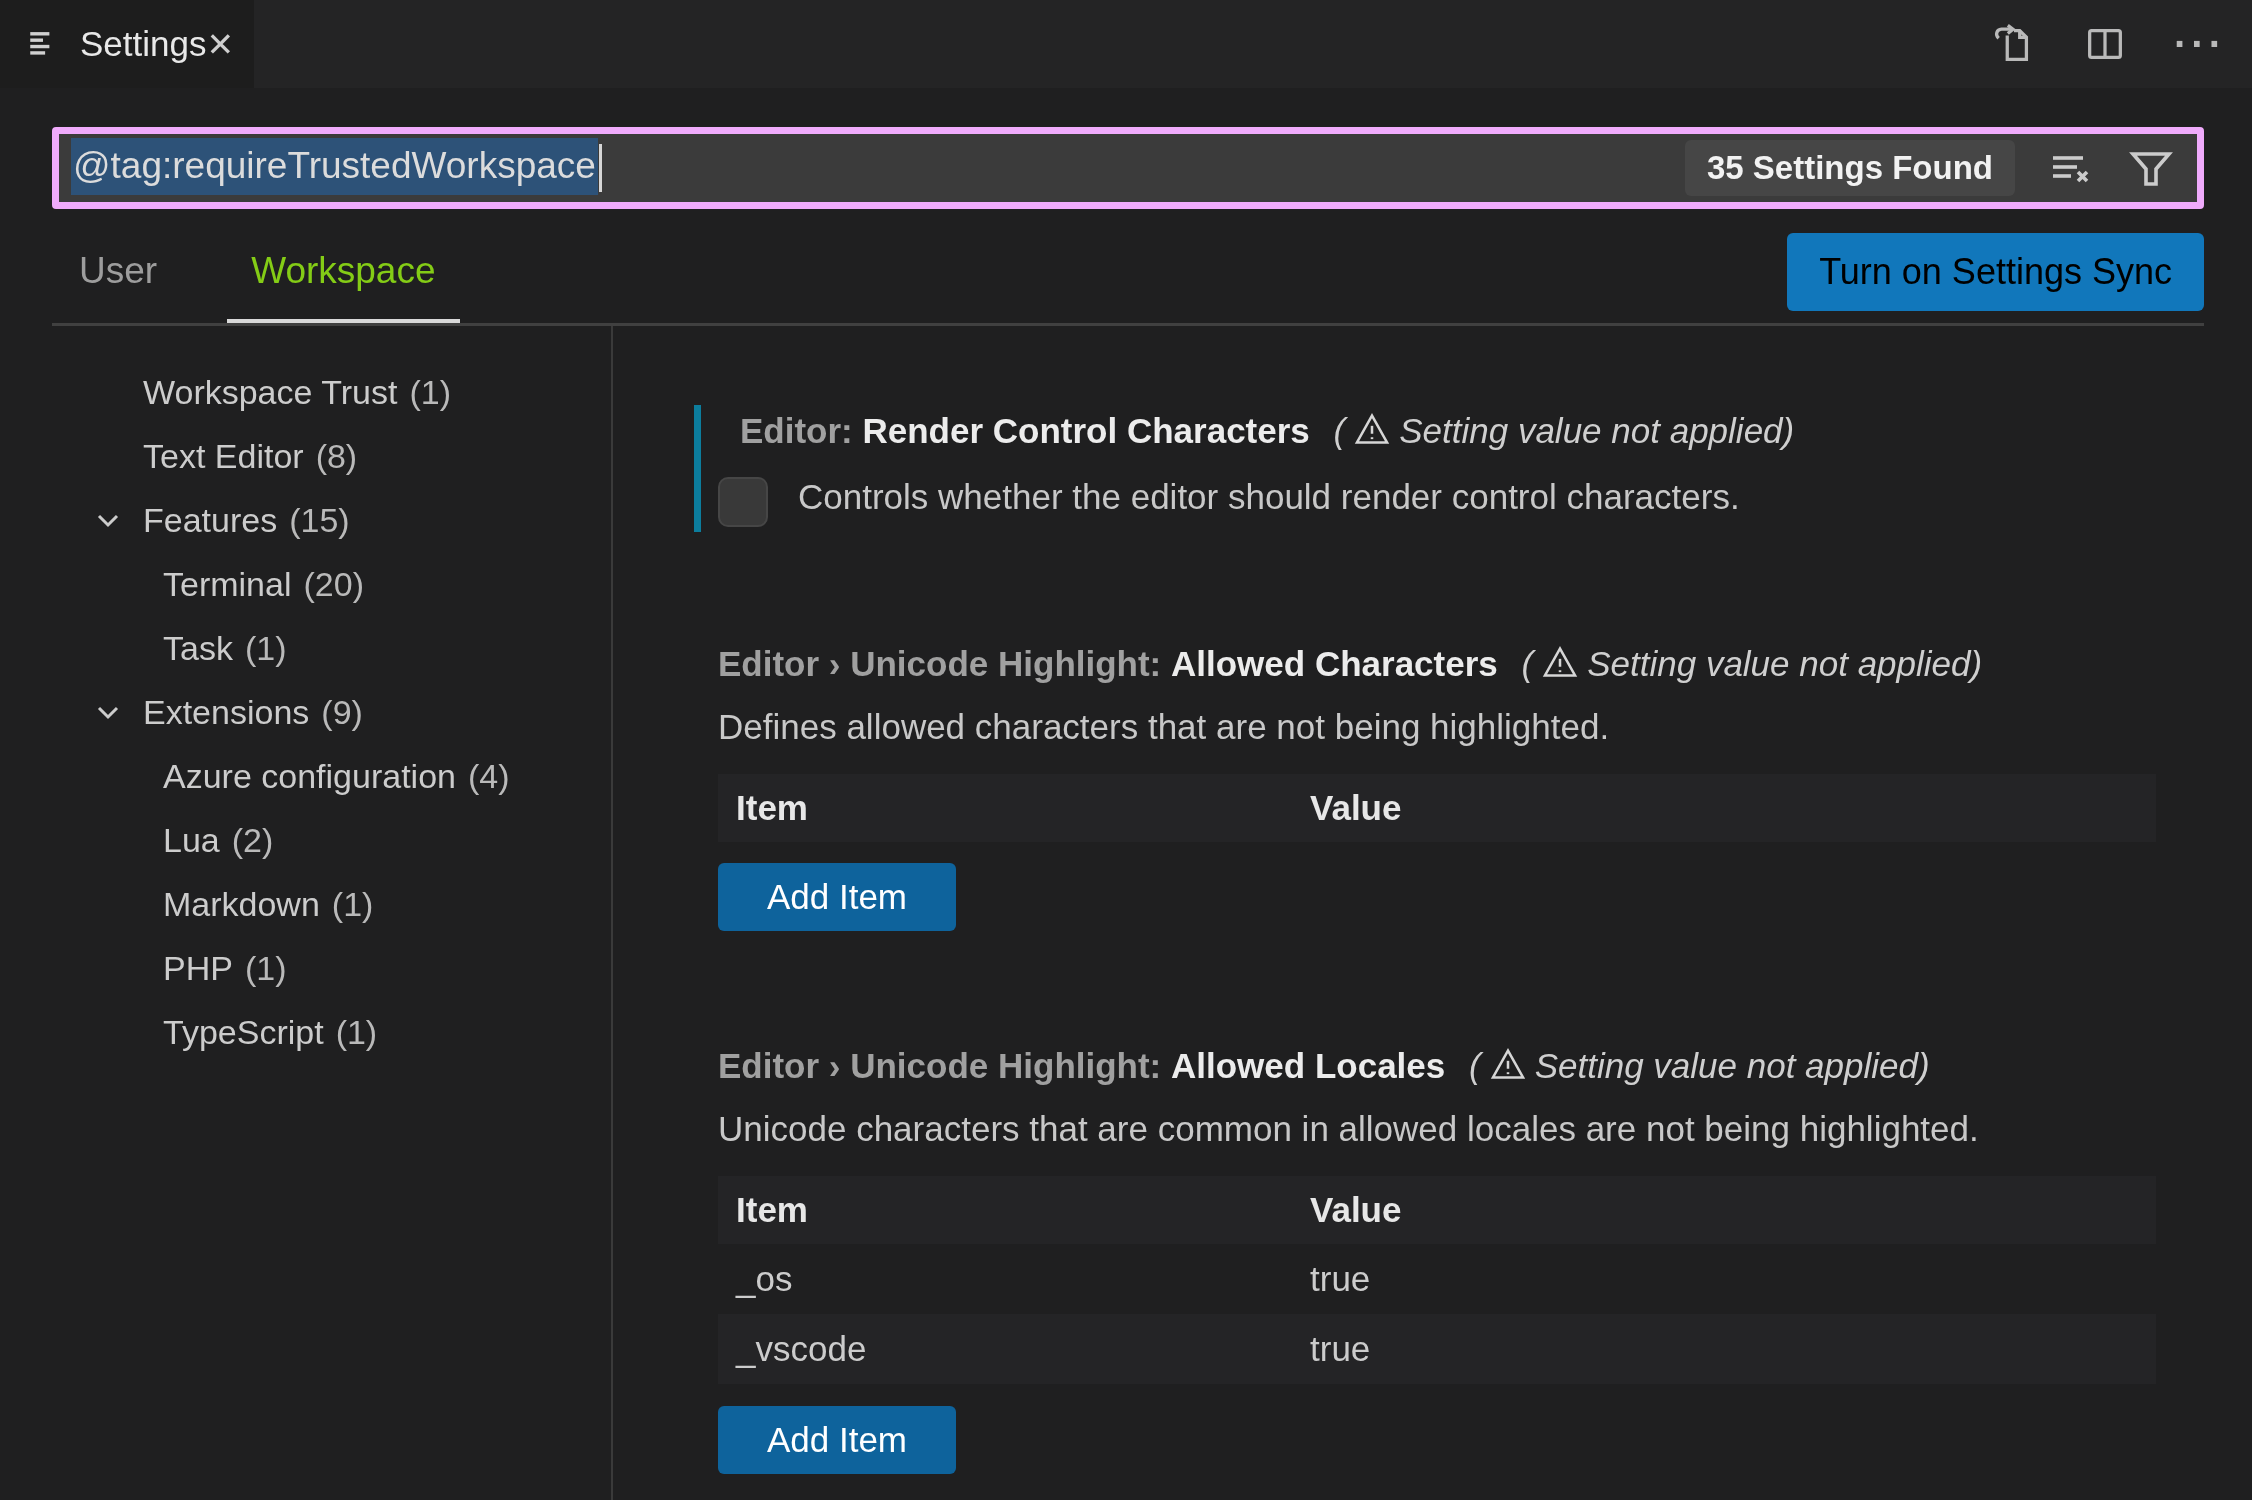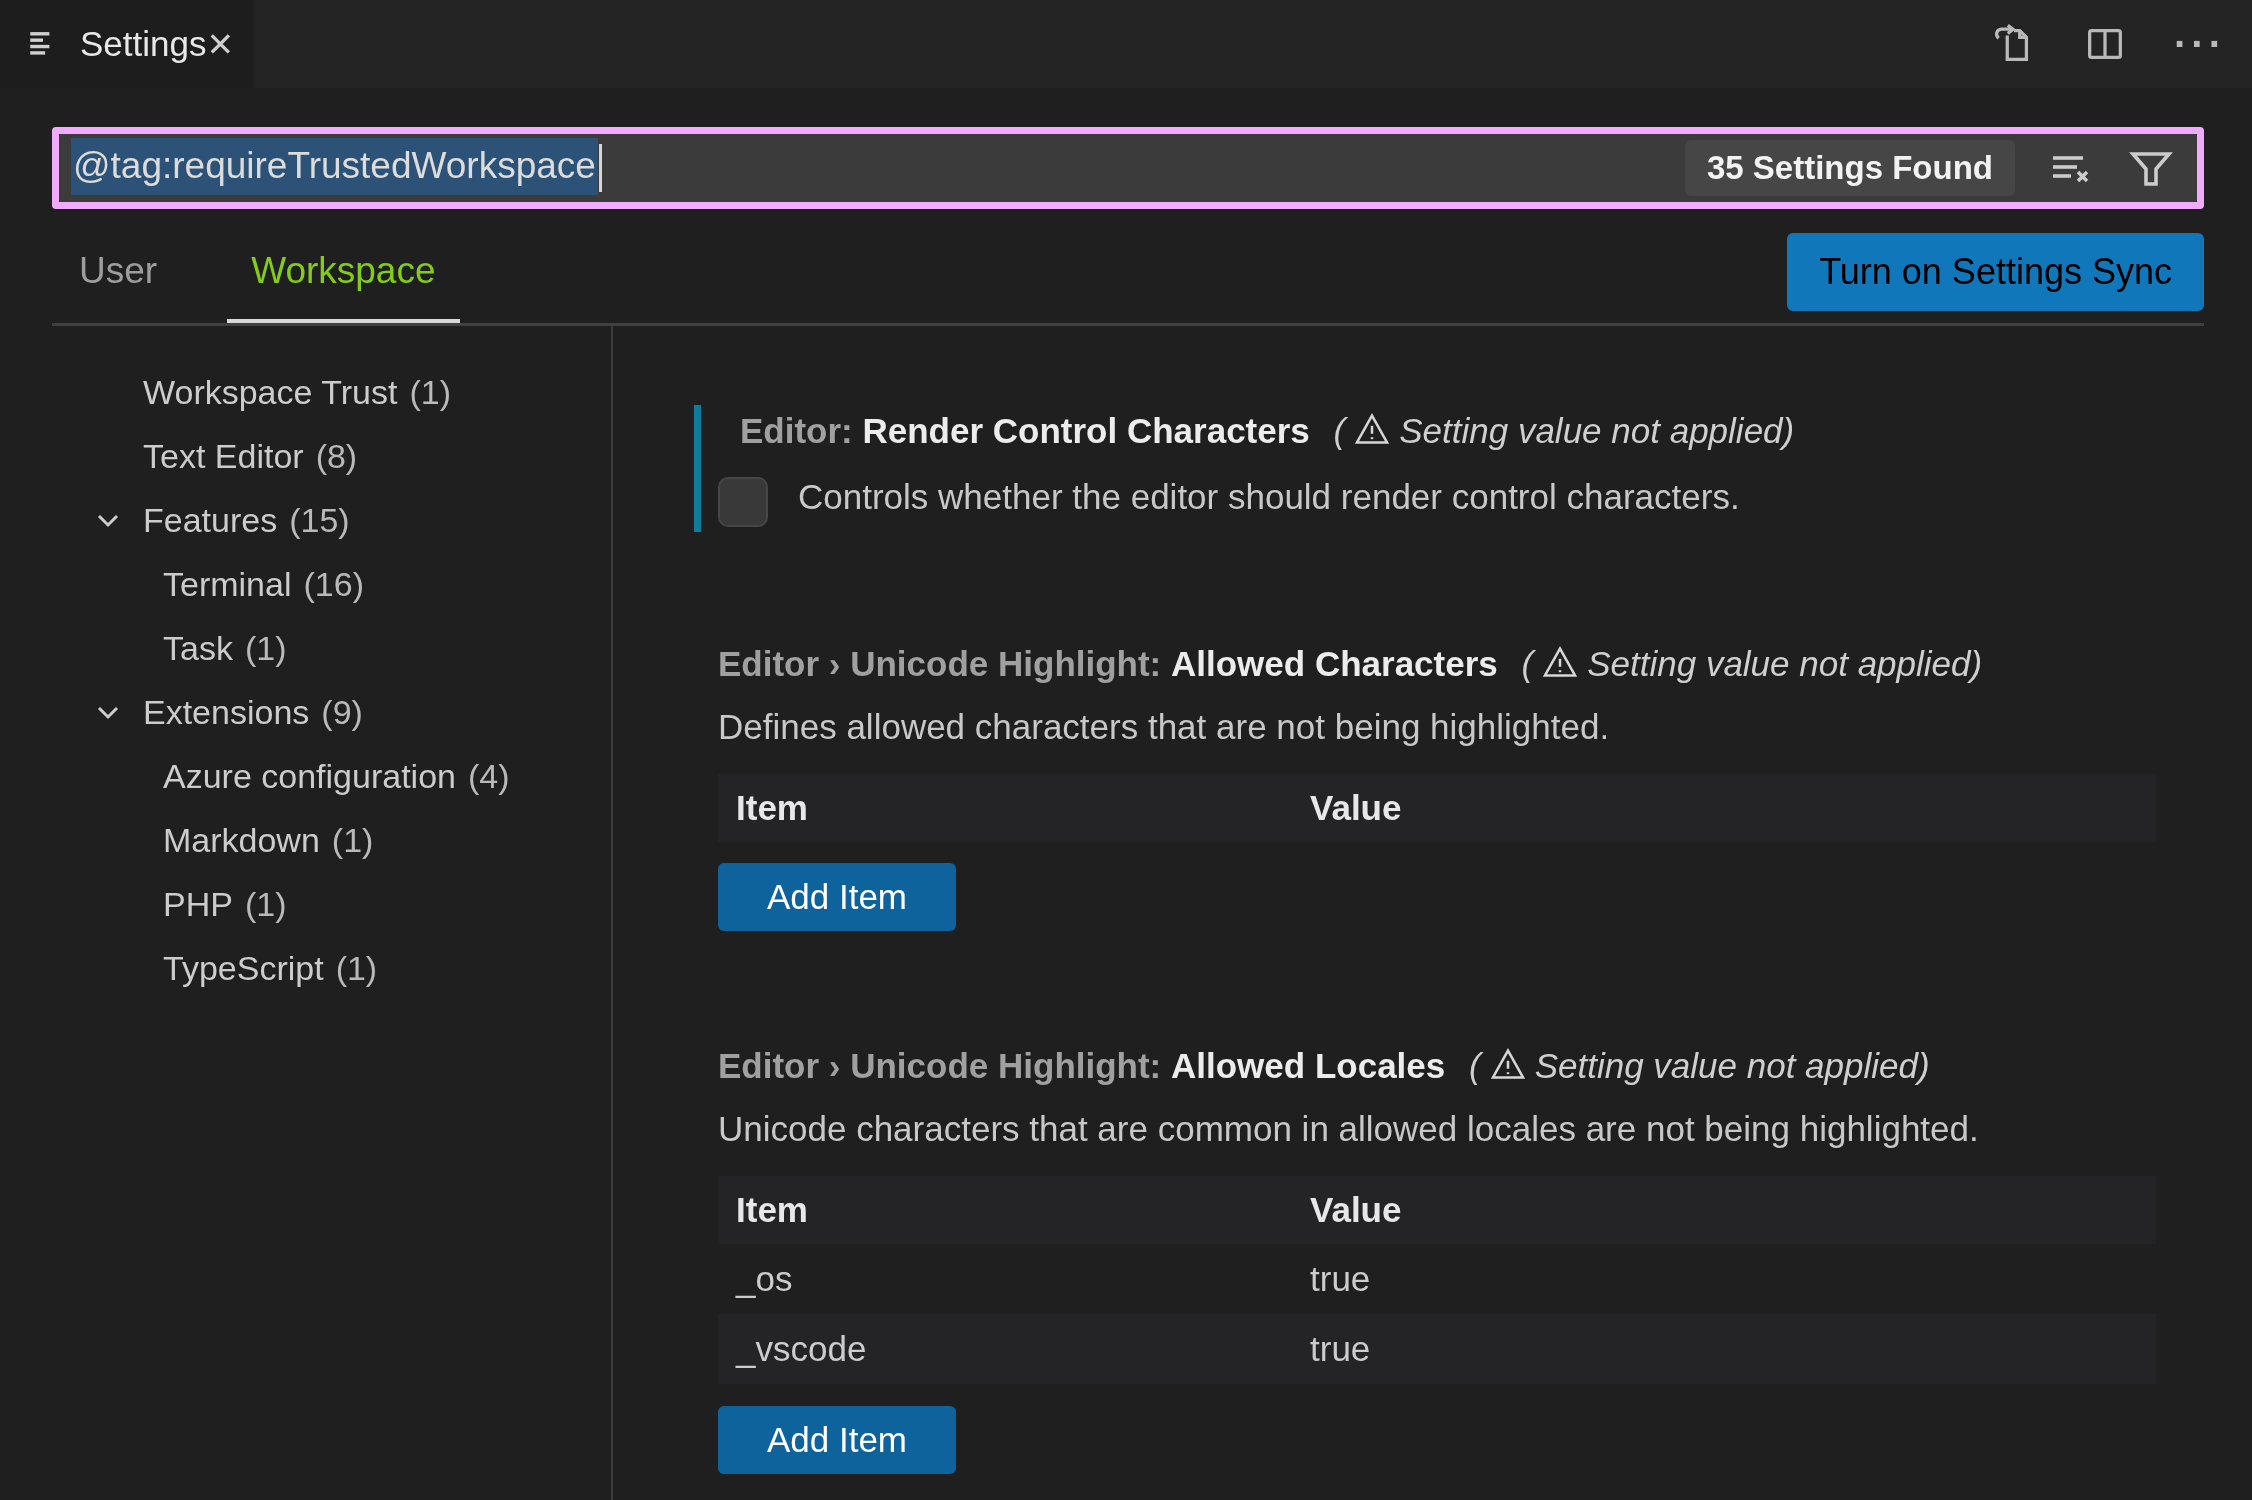--- a/index.html
+++ b/index.html
@@ -151,38 +151,42 @@
       <span class="chev">
         <svg width="32" height="32" viewBox="0 0 16 16">
             <path d="M3.5 6 L8 10.5 L12.5 6" stroke="#cccccc" stroke-width="1.5" fill="none"></path>
           </svg>
       </span>
       <span>Features</span>
       <span class="toc-count">(15)</span>
     </div>
     <div class="toc-row lvl2">
       <span>Terminal</span>
-      <span class="toc-count">(16)</span>
+      <span class="toc-count">(20)</span>
     </div>
     <div class="toc-row lvl2">
       <span>Task</span>
       <span class="toc-count">(1)</span>
     </div>
     <div class="toc-row lvl1">
       <span class="chev">
         <svg width="32" height="32" viewBox="0 0 16 16">
             <path d="M3.5 6 L8 10.5 L12.5 6" stroke="#cccccc" stroke-width="1.5" fill="none"></path>
           </svg>
       </span>
       <span>Extensions</span>
       <span class="toc-count">(9)</span>
     </div>
     <div class="toc-row lvl2">
       <span>Azure configuration</span>
       <span class="toc-count">(4)</span>
+    </div>
+    <div class="toc-row lvl2">
+      <span>Lua</span>
+      <span class="toc-count">(2)</span>
     </div>
     <div class="toc-row lvl2">
       <span>Markdown</span>
       <span class="toc-count">(1)</span>
     </div>
     <div class="toc-row lvl2">
       <span>PHP</span>
       <span class="toc-count">(1)</span>
     </div>
     <div class="toc-row lvl2">

